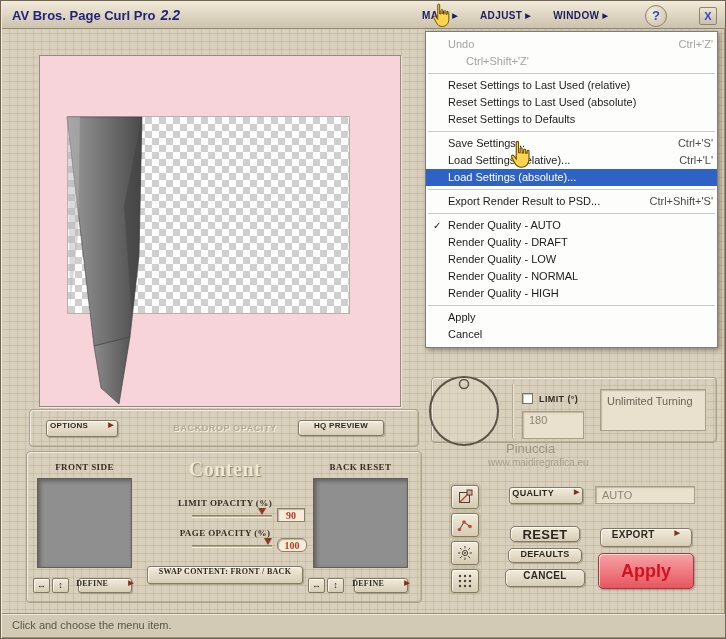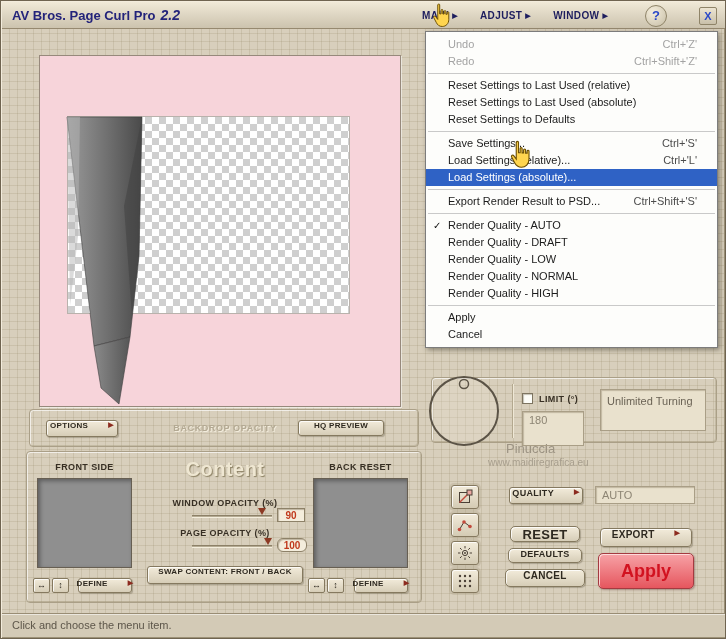--- a/index.html
+++ b/index.html
@@ -76,21 +76,21 @@
   .apply{position:absolute;left:597px;top:552px;width:96px;height:36px;border-radius:5px;
     background:linear-gradient(#f7a2a6,#e6565e);border:1px solid #a43a40;
     color:#d21220;font-size:18px;font-weight:bold;display:flex;align-items:center;justify-content:center;
     box-shadow:inset 1px 1px 0 rgba(255,228,228,.85),1px 1px 2px rgba(90,40,40,.4);}
   
   .wm1{position:absolute;left:505px;top:440px;font-size:13px;color:#9c9383;}
   .wm2{position:absolute;left:487px;top:456px;font-size:10px;color:#a79e8d;}
   
   .menu{position:absolute;left:424px;top:30px;width:293px;background:#fdfdfb;
     border:1px solid #7c7c7c;box-shadow:2px 2px 5px rgba(40,35,20,.45);padding:4px 0;z-index:50;}
-  .mitem{position:relative;height:17px;line-height:17px;display:flex;padding:0 20px 0 22px;
+  .mitem{position:relative;height:17px;line-height:17px;display:flex;padding:0 4px 0 22px;
     font-size:11px;color:#1c1c1c;cursor:default;}
   .mitem .lab{flex:1;white-space:nowrap;}
   .mitem .sc{color:#4c4c4c;margin-left:18px;white-space:nowrap;}
   .mitem.dis{color:#a3a3a3;}
   .mitem.dis .sc{color:#a3a3a3;}
   .mitem.hl{background:#2f62c5;color:#fff;}
   .mitem.hl .sc{color:#fff;}
   .mitem .chk{position:absolute;left:7px;font-size:10px;color:#111;}
   .msep{height:1px;background:#c9c9c9;margin:3px 2px;}
   
@@ -152,27 +152,27 @@
 
   <div class="etch" style="left:28px;top:408px;width:390px;height:38px;">
     <div class="btn" style="left:16px;top:10px;width:72px;height:17px;">
       <span>OPTIONS</span>
       <span class="rarr">▶</span>
     </div>
     <div class="dimlabel" style="left:115px;top:13px;width:160px;text-align:center;">BACKDROP OPACITY</div>
     <div class="btn" style="left:268px;top:10px;width:86px;height:16px;">HQ PREVIEW</div>
   </div>
 
-  <div class="etch" style="left:25px;top:450px;width:396px;height:152px;">
+  <div class="etch" style="left:25px;top:450px;width:396px;height:152px;font-family:Liberation Serif, serif;">
     <div class="label9" style="left:10px;top:10px;width:95px;text-align:center;">FRONT SIDE</div>
     <div class="previewbox" style="left:10px;top:26px;"></div>
 
     <div class="contenttitle" style="left:108px;top:6px;width:180px;">Content</div>
 
-    <div class="label9" style="left:108px;top:46px;width:180px;text-align:center;">WINDOW OPACITY (%)</div>
+    <div class="label9" style="left:108px;top:46px;width:180px;text-align:center;">LIMIT OPACITY (%)</div>
     <div class="groove" style="left:165px;top:63px;width:80px;">
       <div class="thumb" style="left:66px;"></div>
     </div>
     <div class="valbox" style="left:250px;top:56px;width:28px;">90</div>
 
     <div class="label9" style="left:108px;top:76px;width:180px;text-align:center;">PAGE OPACITY (%)</div>
     <div class="groove" style="left:165px;top:93px;width:80px;">
       <div class="thumb" style="left:72px;"></div>
     </div>
     <div class="valbox" style="left:250px;top:86px;width:30px;border-radius:6px;">100</div>
@@ -194,21 +194,21 @@
     <div class="btn" style="left:327px;top:126px;width:54px;height:15px;">
       <span>DEFINE</span>
       <span class="rarr">▶</span>
     </div>
   </div>
 
   <div class="etch" style="left:430px;top:376px;width:286px;height:66px;">
     <div class="vdiv" style="left:80px;top:6px;height:54px;"></div>
     <div class="checkbox" style="left:90px;top:15px;"></div>
     <div class="label9" style="left:107px;top:16px;">LIMIT (°)</div>
-    <div class="field" style="left:90px;top:33px;width:62px;height:35px;">180</div>
+    <div class="field" style="left:90px;top:33px;width:62px;height:28px;">180</div>
     <div class="field" style="left:168px;top:11px;width:106px;height:42px;line-height:19px;padding-top:2px;color:#6b6355;">Unlimited Turning</div>
   </div>
   <svg style="position:absolute;left:426px;top:372px;" width="74" height="74" viewBox="0 0 74 74">
     <circle cx="37" cy="38" r="34" fill="rgba(235,228,210,0.25)" stroke="#5b5346" stroke-width="2"></circle>
     <circle cx="37" cy="11" r="4.5" fill="none" stroke="#5b5346" stroke-width="1.5"></circle>
   </svg>
 
   <div class="wm1">Pinuccia</div>
   <div class="wm2">www.maidiregrafica.eu</div>
 
@@ -274,21 +274,20 @@
     <span class="rarr">▶</span>
   </div>
   <div class="apply">Apply</div>
 
   <div class="menu">
     <div class="mitem dis">
       <span class="lab">Undo</span>
       <span class="sc">Ctrl+'Z'</span>
     </div>
     <div class="mitem dis">
-      <span class="lab">Redo</span>
       <span class="sc">Ctrl+Shift+'Z'</span>
     </div>
     <div class="msep"></div>
     <div class="mitem">
       <span class="lab">Reset Settings to Last Used (relative)</span>
       <span class="sc"></span>
     </div>
     <div class="mitem">
       <span class="lab">Reset Settings to Last Used (absolute)</span>
       <span class="sc"></span>

